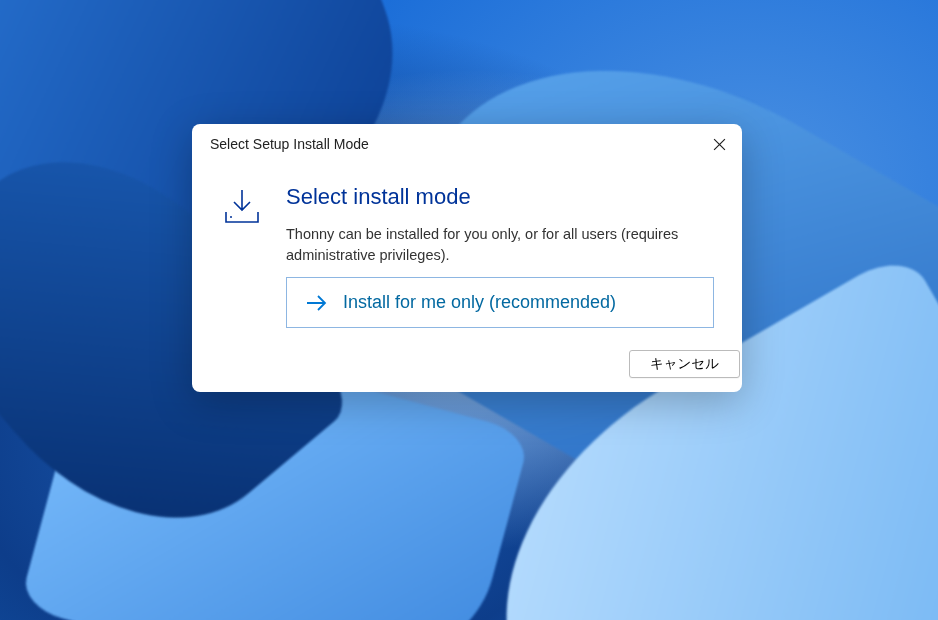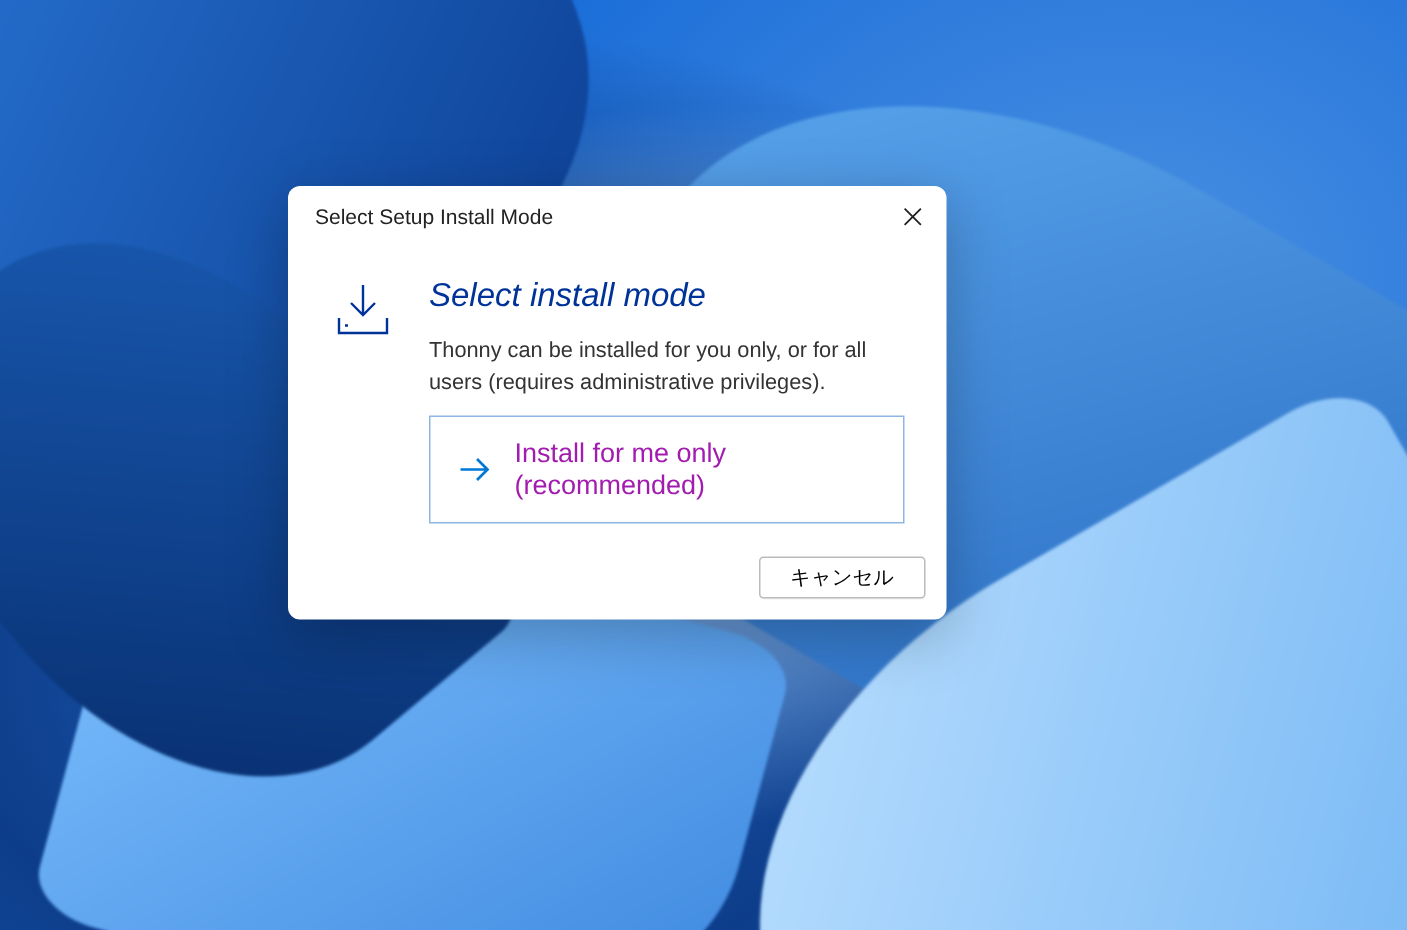--- a/index.html
+++ b/index.html
@@ -23,21 +23,21 @@
     .p1 { width: 500px; height: 350px; background: linear-gradient(135deg, #2976d6, #0b3d91); top: -80px; left: -100px; transform: rotate(-20deg); }
     .p2 { width: 600px; height: 400px; background: linear-gradient(135deg, #5da9f0, #1e5fb8); top: 100px; left: 400px; transform: rotate(30deg); }
     .p3 { width: 450px; height: 300px; background: linear-gradient(135deg, #80c2ff, #3a85dd); bottom: -50px; left: 50px; transform: rotate(15deg); }
     .p4 { width: 550px; height: 380px; background: linear-gradient(135deg, #bde0ff, #6bb1f2); bottom: -120px; right: -100px; transform: rotate(-30deg); }
     .p5 { width: 400px; height: 280px; background: linear-gradient(135deg, #1a5cb5, #062b6a); top: 200px; left: -80px; transform: rotate(50deg); }
 
     .dialog {
       position: absolute;
       top: 124px;
       left: 192px;
-      width: 439px;
+      width: 550px;
       background: #ffffff;
       border-radius: 8px;
       box-shadow: 0 10px 40px rgba(0,0,0,0.25);
       overflow: hidden;
     }
     .titlebar {
       height: 40px;
       display: flex;
       align-items: center;
       justify-content: space-between;
@@ -64,49 +64,48 @@
     .icon-col {
       flex: 0 0 44px;
       padding-top: 4px;
     }
     .text-col { flex: 1; }
     .heading {
       font-size: 22px;
       color: #003399;
       font-weight: 400;
       margin-bottom: 14px;
-      font-style: italic;
     }
     .desc {
       font-size: 14.5px;
       color: #333;
       line-height: 1.45;
       margin-bottom: 11px;
     }
     .options {
       display: flex;
       flex-direction: column;
       gap: 10px;
       margin-bottom: 12px;
     }
     .option {
       display: flex;
       align-items: center;
       gap: 14px;
       padding: 14px 18px;
       cursor: pointer;
       font-size: 18px;
-      color: #a21caf;
+      color: #0369a1;
     }
     .option.primary {
       border: 1px solid #8db6e2;
     }
     .option-icon { flex: 0 0 22px; display: flex; align-items: center; justify-content: center; }
     .footer {
-      padding: 10px 14px 14px 14px;
+      padding: 10px 2px 14px 14px;
       display: flex;
       justify-content: flex-end;
     }
     .cancel-btn {
       padding: 4px 20px;
       font-size: 13.5px;
       background: #fff;
       border: 1px solid #bbb;
       border-radius: 3px;
       cursor: pointer;

